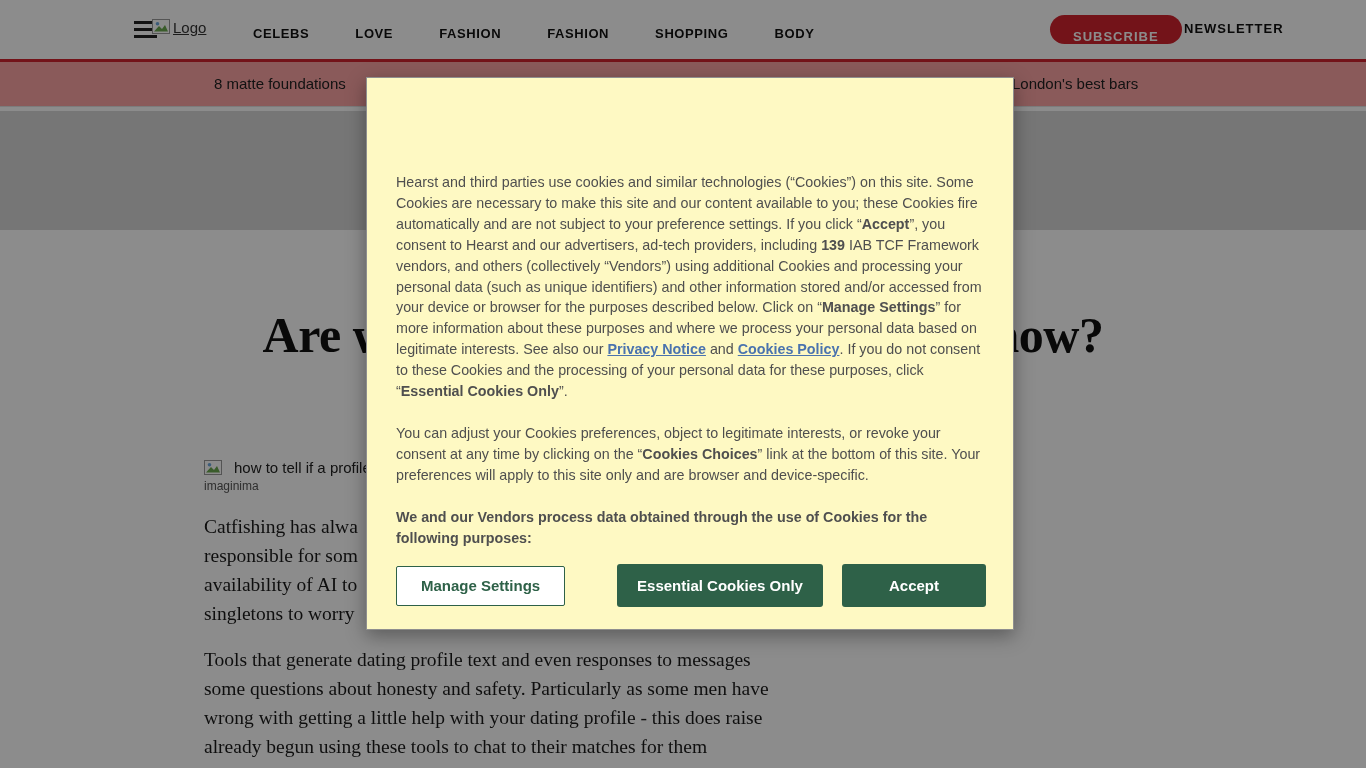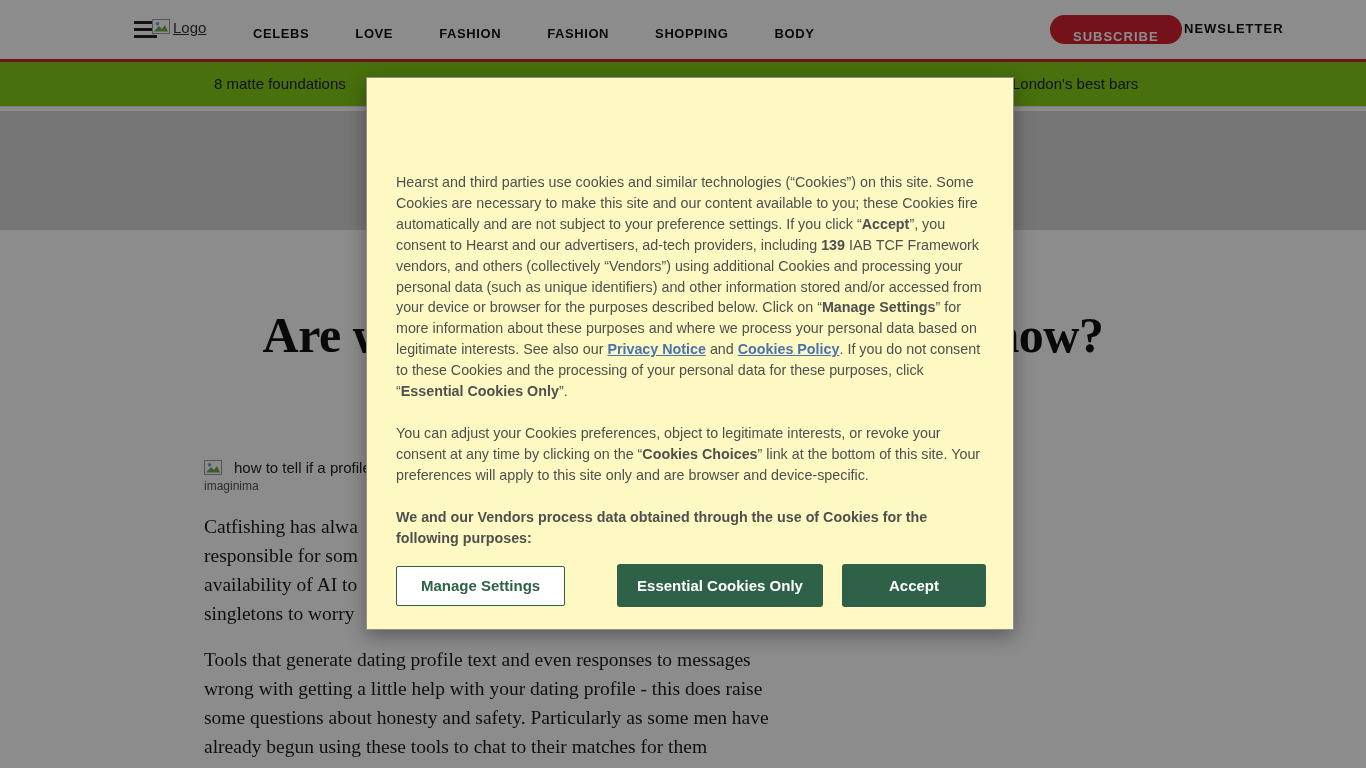--- a/index.html
+++ b/index.html
@@ -18,21 +18,21 @@
   .hamburger{position:absolute;left:134px;top:21px;width:23px;height:17px;cursor:pointer;}
   .hamburger span{display:block;height:3px;background:#222;margin-bottom:4px;}
   .logo-link{position:absolute;left:152px;top:19px;display:flex;align-items:flex-start;gap:3px;text-decoration:none;}
   .logo-alt{font-size:15px;color:#333;text-decoration:underline;}
   .main-nav{position:absolute;left:253px;top:0;height:66px;display:flex;align-items:center;gap:46px;}
   .nav-item{font-size:13px;font-weight:700;letter-spacing:.6px;color:#111;cursor:pointer;white-space:nowrap;}
   .subscribe-btn{position:absolute;left:1050px;top:15px;height:29px;padding:14px 23px;border:none;border-radius:15px;
     background:var(--accent);color:#fff;font-family:"Liberation Sans",sans-serif;font-size:13px;font-weight:700;letter-spacing:1px;cursor:pointer;}
   .newsletter-link{position:absolute;left:1184px;top:21px;font-size:13px;font-weight:700;letter-spacing:1px;color:#111;text-decoration:none;}
   
-  .ticker{position:absolute;top:62px;left:0;width:1366px;height:44px;background:#84cc16;border-bottom:1px solid #e2e2e2;z-index:1;}
+  .ticker{position:absolute;top:62px;left:0;width:1366px;height:44px;background:#fca5a5;border-bottom:1px solid #e2e2e2;z-index:1;}
   .ticker-item{position:absolute;top:13px;font-size:15px;color:#222;cursor:pointer;white-space:nowrap;}
   .ticker-left{left:214px;}
   .ticker-right{left:1012px;}
   
   .hero{position:absolute;top:111px;left:0;width:1366px;height:119px;background:#d8d8d8;z-index:1;}
   
   .article-title{position:absolute;top:272px;left:0;width:1366px;text-align:center;z-index:1;
     font-family:"Liberation Serif","DejaVu Serif",serif;font-weight:700;font-size:50px;color:#111;letter-spacing:-.5px;}
   .article-img{position:absolute;left:204px;top:459px;display:flex;align-items:center;gap:12px;z-index:1;}
   .img-alt{font-size:15px;color:#222;}
@@ -108,22 +108,22 @@
 <div class="img-credit">imaginima</div>
 
 <div class="article-p p1">
     <div class="line">Catfishing has alwa</div>
     <div class="line">responsible for som</div>
     <div class="line">availability of AI to</div>
     <div class="line">singletons to worry</div>
   </div>
 <div class="article-p p2">
     <div class="line">Tools that generate dating profile text and even responses to messages</div>
+    <div class="line">some questions about honesty and safety. Particularly as some men have</div>
     <div class="line">wrong with getting a little help with your dating profile - this does raise</div>
-    <div class="line">some questions about honesty and safety. Particularly as some men have</div>
     <div class="line">already begun using these tools to chat to their matches for them</div>
   </div>
 
 <div class="overlay"></div>
 
 <div class="modal">
   <div class="modal-body">
     <p><span>Hearst and third parties use cookies and similar technologies (“Cookies”) on this site. Some Cookies are necessary to make this site and our content available to you; these Cookies fire automatically and are not subject to your preference settings. If you click “</span><span style="font-weight: 700;">Accept</span><span>”, you consent to Hearst and our advertisers, ad-tech providers, including </span><span style="font-weight: 700;">139</span><span> IAB TCF Framework vendors, and others (collectively “Vendors”) using additional Cookies and processing your personal data (such as unique identifiers) and other information stored and/or accessed from your device or browser for the purposes described below. Click on “</span><span style="font-weight: 700;">Manage Settings</span><span>” for more information about these purposes and where we process your personal data based on legitimate interests. See also our </span><a href="#" class="modal-link">Privacy Notice</a><span> and </span><a href="#" class="modal-link">Cookies Policy</a><span>. If you do not consent to these Cookies and the processing of your personal data for these purposes, click “</span><span style="font-weight: 700;">Essential Cookies Only</span><span>”.</span></p>
     <p><span>You can adjust your Cookies preferences, object to legitimate interests, or revoke your consent at any time by clicking on the “</span><span style="font-weight: 700;">Cookies Choices</span><span>” link at the bottom of this site. Your preferences will apply to this site only and are browser and device-specific.</span></p>
     <p><span style="font-weight: 700;">We and our Vendors process data obtained through the use of Cookies for the following purposes:</span></p>

